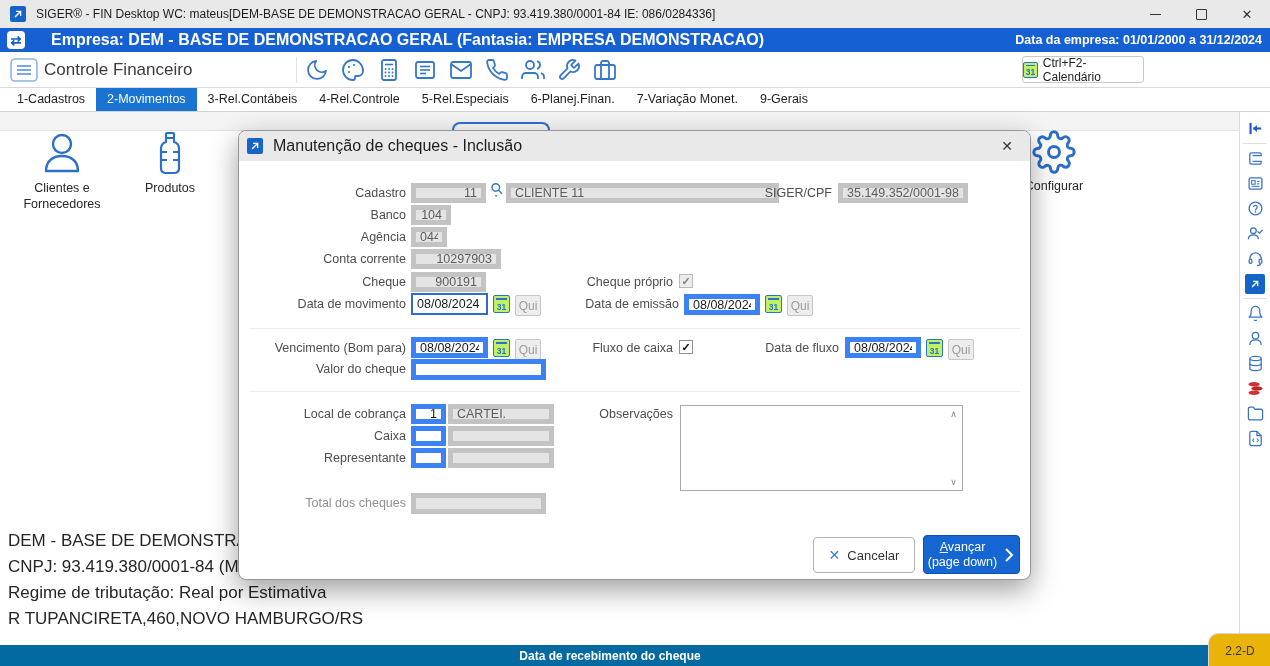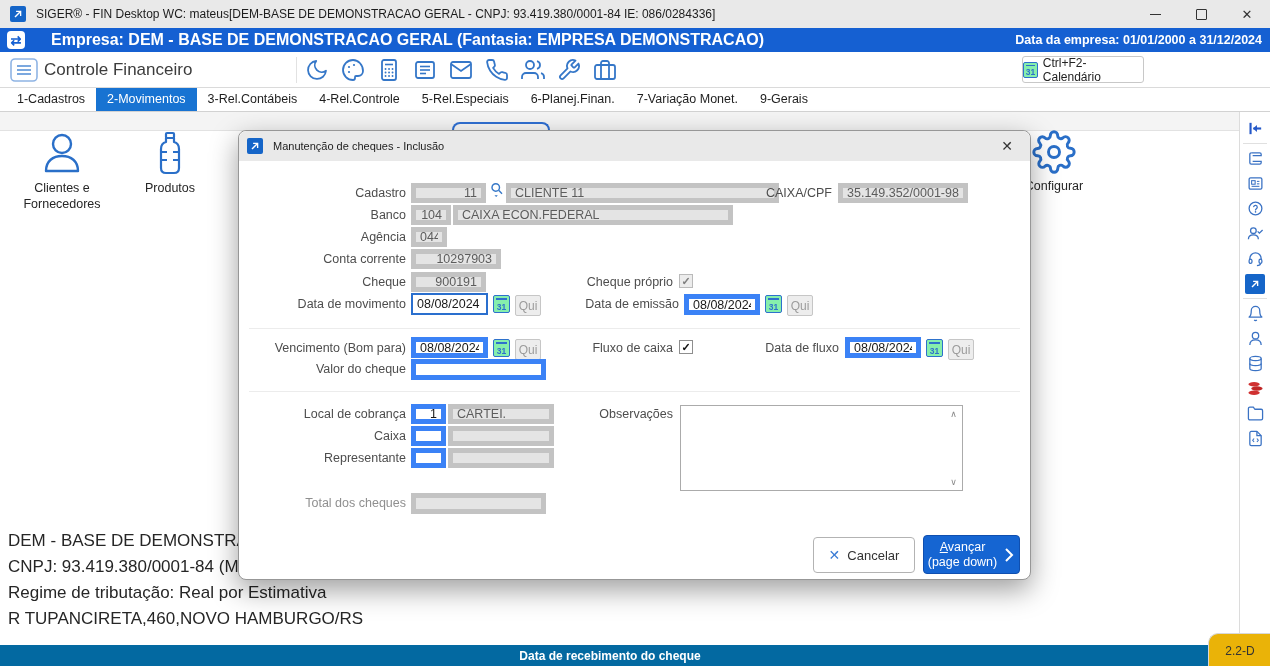--- a/index.html
+++ b/index.html
@@ -59,35 +59,35 @@
   .statusbar .msg{position:absolute;left:0;top:0;width:1220px;height:21px;display:flex;align-items:center;justify-content:center;
                   color:#fff;font-weight:bold;font-size:12px;}
   .verbox{left:1208px;top:633px;width:62px;height:33px;background:#eab308;border:1px solid #d8d8d8;border-right:none;border-bottom:none;
           border-radius:10px 0 0 0;display:flex;align-items:center;justify-content:center;font-size:12px;color:#333;}
 
   
   .dialog{left:238px;top:130px;width:791px;height:448px;background:#fff;border:1px solid #979797;border-radius:8px;
           box-shadow:0 10px 28px rgba(0,0,0,.38);z-index:10;}
   .dtitle{position:absolute;left:0;top:0;width:100%;height:30px;background:#e9e9e9;border-radius:8px 8px 0 0;
           display:flex;align-items:center;box-sizing:border-box;}
-  .dtitle .txt{margin-left:10px;font-size:11px;color:#1d1d1d;}
+  .dtitle .txt{margin-left:10px;font-size:16px;color:#1d1d1d;}
   .dclose{position:absolute;right:14px;top:6px;font-size:14px;color:#333;width:18px;height:18px;display:flex;align-items:center;justify-content:center;}
 
   .flbl{position:absolute;font-size:12.5px;color:#4d4d4d;text-align:right;white-space:nowrap;}
   .flbl.dim{color:#8f8f8f;}
   .inp{position:absolute;height:20px;border:5px solid #3b82f6;background:#fff;font-size:12.5px;color:#1a1a1a;
        padding:0 4px;box-sizing:border-box;font-family:"Liberation Sans",sans-serif;outline:none;}
   .inpd{background:#e4e4e4;border-color:#c3c3c3;color:#5c5c5c;}
   .tright{text-align:right;}
   .tcenter{text-align:center;}
   .focus{border:2px solid #2a6fce;}
   .qui{position:absolute;width:26px;height:21px;background:#ededed;border:1px solid #c6c6c6;border-radius:2px;
        color:#9b9b9b;font-size:12px;display:flex;align-items:center;justify-content:center;box-sizing:border-box;}
   .cal{position:absolute;width:17px;height:18px;border:1.5px solid #2e71cc;border-radius:2px;color:#2e71cc;
-       font-size:8.5px;font-weight:bold;display:flex;align-items:flex-end;justify-content:center;box-sizing:border-box;background:#86efac;}
+       font-size:8.5px;font-weight:bold;display:flex;align-items:flex-end;justify-content:center;box-sizing:border-box;background:#bef264;}
   .cal::before{content:"";position:absolute;top:2px;left:2px;right:2px;height:1.5px;background:#2e71cc;}
   .chk{position:absolute;width:14px;height:14px;border:1px solid #8e8e8e;background:#fff;box-sizing:border-box;
        display:flex;align-items:center;justify-content:center;font-size:11px;font-weight:bold;color:#111;}
   .chk.dis{background:#ececec;border-color:#bababa;color:#808080;}
   .dsep{position:absolute;left:10px;width:771px;height:1px;background:#ececec;}
   .obsbox{position:absolute;left:441px;top:274px;width:283px;height:86px;border:1px solid #ababab;background:#fff;box-sizing:border-box;}
   .obsbar{position:absolute;right:1px;top:1px;bottom:1px;width:15px;display:flex;flex-direction:column;justify-content:space-between;
           align-items:center;color:#8a8a8a;font-size:9px;padding:2px 0;box-sizing:border-box;}
   .btn-cancel{position:absolute;left:574px;top:406px;width:102px;height:36px;background:#fff;border:1px solid #b3b3b3;border-radius:4px;
               display:flex;align-items:center;justify-content:center;gap:7px;font-size:13px;color:#333;box-sizing:border-box;}
@@ -385,26 +385,25 @@
     <div class="flbl" style="left:10px;top:55px;width:157px;">Cadastro</div>
     <input class="inp inpd tright" style="left: 172px; top: 52px; width: 75px;" readonly="" value="11">
     <div class="abs" style="left:251px;top:51px;">
       <svg width="14" height="15" viewBox="0 0 16 18">
           <circle cx="6.5" cy="6.5" r="4.5" fill="none" stroke="#3577c8" stroke-width="1.7"></circle>
           <line x1="10" y1="10" x2="14" y2="14" stroke="#3577c8" stroke-width="1.7"></line>
           <polygon points="5,16 9,16 7,18" fill="#3577c8"></polygon>
         </svg>
     </div>
     <input class="inp inpd" style="left: 267px; top: 52px; width: 273px;" readonly="" value="CLIENTE 11">
-    <div class="flbl" style="left:460px;top:55px;width:133px;">CAIXA/CPF</div>
+    <div class="flbl" style="left:460px;top:55px;width:133px;">SIGER/CPF</div>
     <input class="inp inpd" style="left: 599px; top: 52px; width: 130px;" readonly="" value="35.149.352/0001-98">
 
     <div class="flbl" style="left:10px;top:77px;width:157px;">Banco</div>
     <input class="inp inpd tright" style="left: 172px; top: 74px; width: 40px;" readonly="" value="104">
-    <input class="inp inpd" style="left: 214px; top: 74px; width: 280px;" readonly="" value="CAIXA ECON.FEDERAL">
 
     <div class="flbl" style="left:10px;top:99px;width:157px;">Agência</div>
     <input class="inp inpd tcenter" style="left: 172px; top: 96px; width: 36px;" readonly="" value="0448">
 
     <div class="flbl" style="left:10px;top:121px;width:157px;">Conta corrente</div>
     <input class="inp inpd tright" style="left: 172px; top: 118px; width: 90px;" readonly="" value="10297903">
 
     <div class="flbl" style="left:10px;top:144px;width:157px;">Cheque</div>
     <input class="inp inpd tright" style="left: 172px; top: 141px; width: 75px;" readonly="" value="900191">
     <div class="flbl" style="left:280px;top:144px;width:154px;">Cheque próprio</div>

